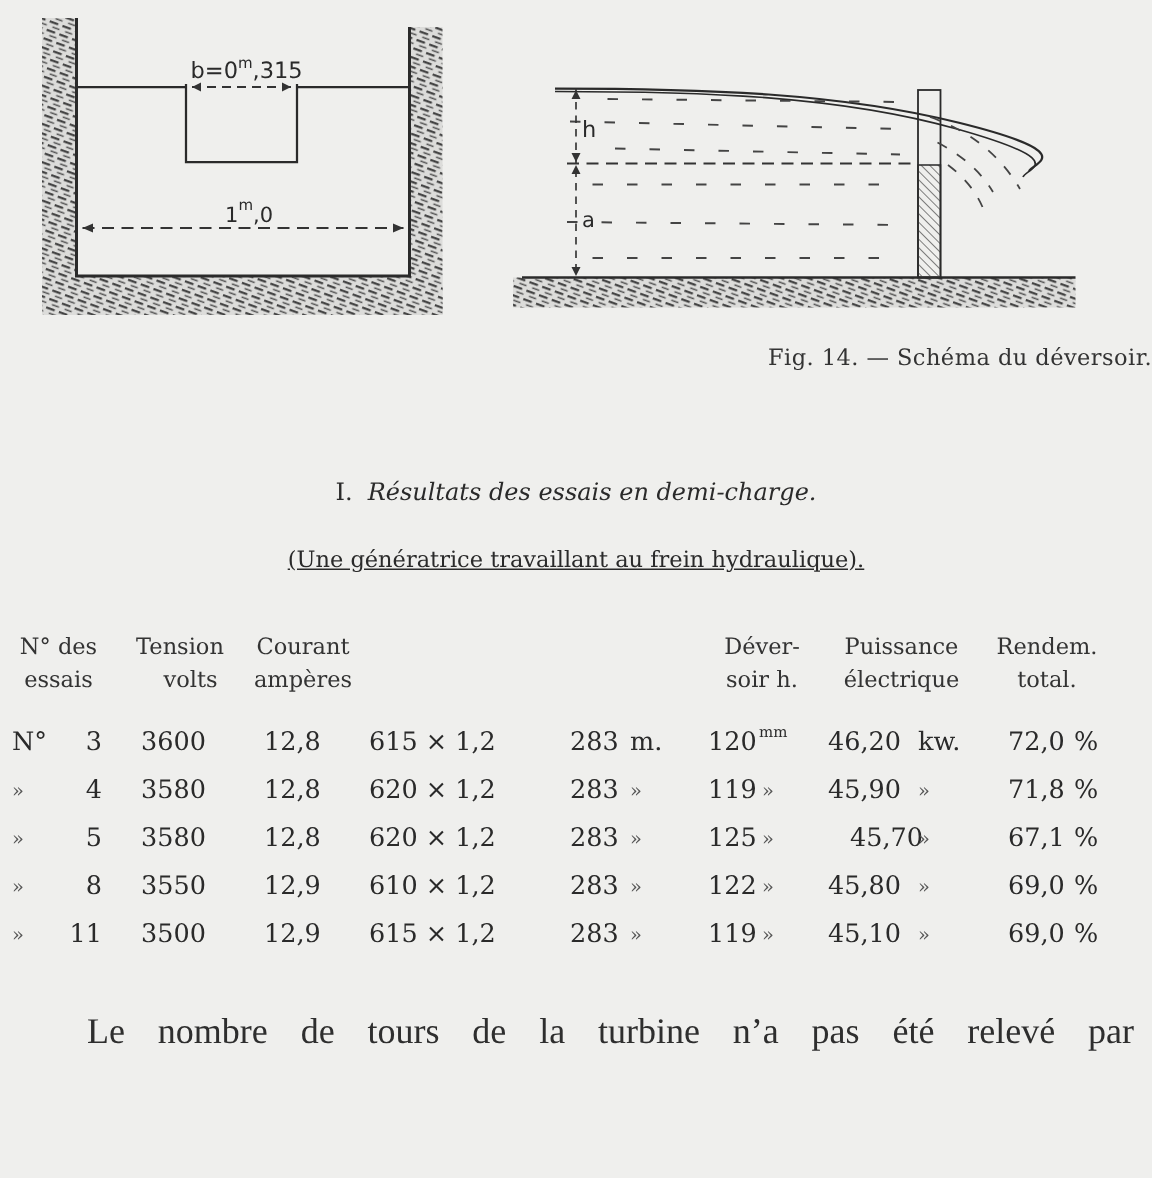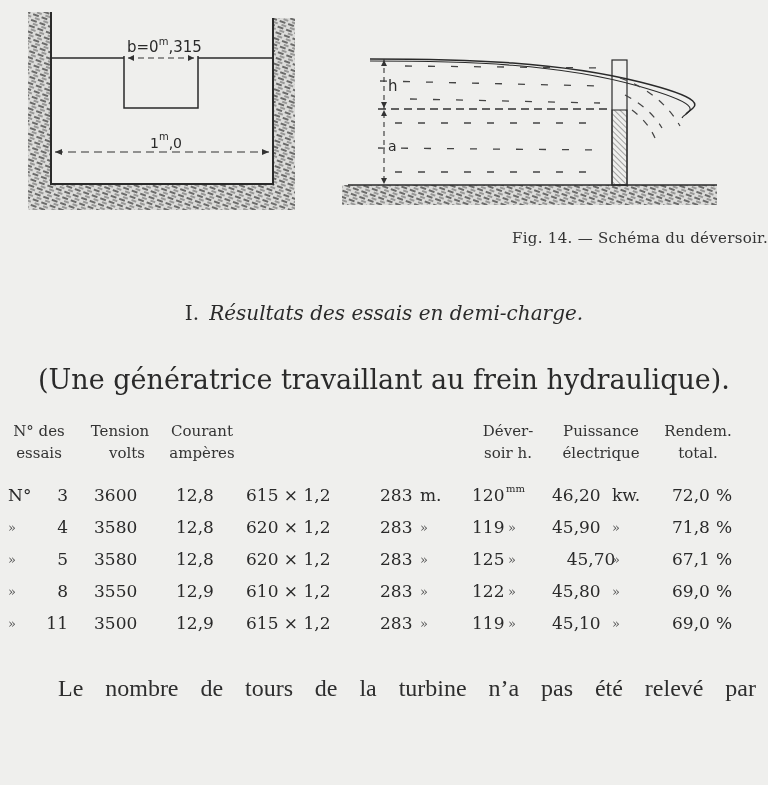--- a/index.html
+++ b/index.html
@@ -8,28 +8,28 @@
     background: #efefed;
     font-family: "DejaVu Serif", "Liberation Serif", serif;
     color: #2a2a2a;
   }
   .fig { position: absolute; left: 0; top: 0; width: 768px; height: 220px; }
   .caption {
     position: absolute; left: 0; width: 768px; top: 229px; text-align: right;
     font-size: 15px; letter-spacing: 0.3px; color: #333;
   }
   .section-title {
-    position: absolute; left: 0; width: 768px; top: 301px; text-align: center;
-    font-size: 20px; color: #2a2a2a;
+    position: absolute; left: 0; width: 768px; top: 318px; text-align: center;
+    font-size: 16px; color: #2a2a2a;
   }
   .section-title .num { font-style: normal; margin-right: 10px; }
   .section-title .it { font-style: italic; }
   .subtitle {
     position: absolute; left: 0; width: 768px; top: 364px; text-align: center;
-    font-size: 27px; color: #2a2a2a;
+    font-size: 15px; color: #2a2a2a; text-decoration: underline;
   }
   .tbl { position: absolute; left: 0; top: 420px; width: 768px; }
   .hdr { position: absolute; font-size: 15px; line-height: 22px; text-align: center; color: #333; white-space: nowrap; }
   .cell { position: absolute; font-size: 17px; white-space: nowrap; color: #2a2a2a; }
   .para {
     position: absolute; left: 14px; width: 742px; top: 670px;
     font-family: "Liberation Serif", "DejaVu Serif", serif;
     font-size: 24px; line-height: 37px; text-align: justify; color: #2e2e2e;
   }
   .para .line { display: block; white-space: nowrap; text-align-last: justify; }

